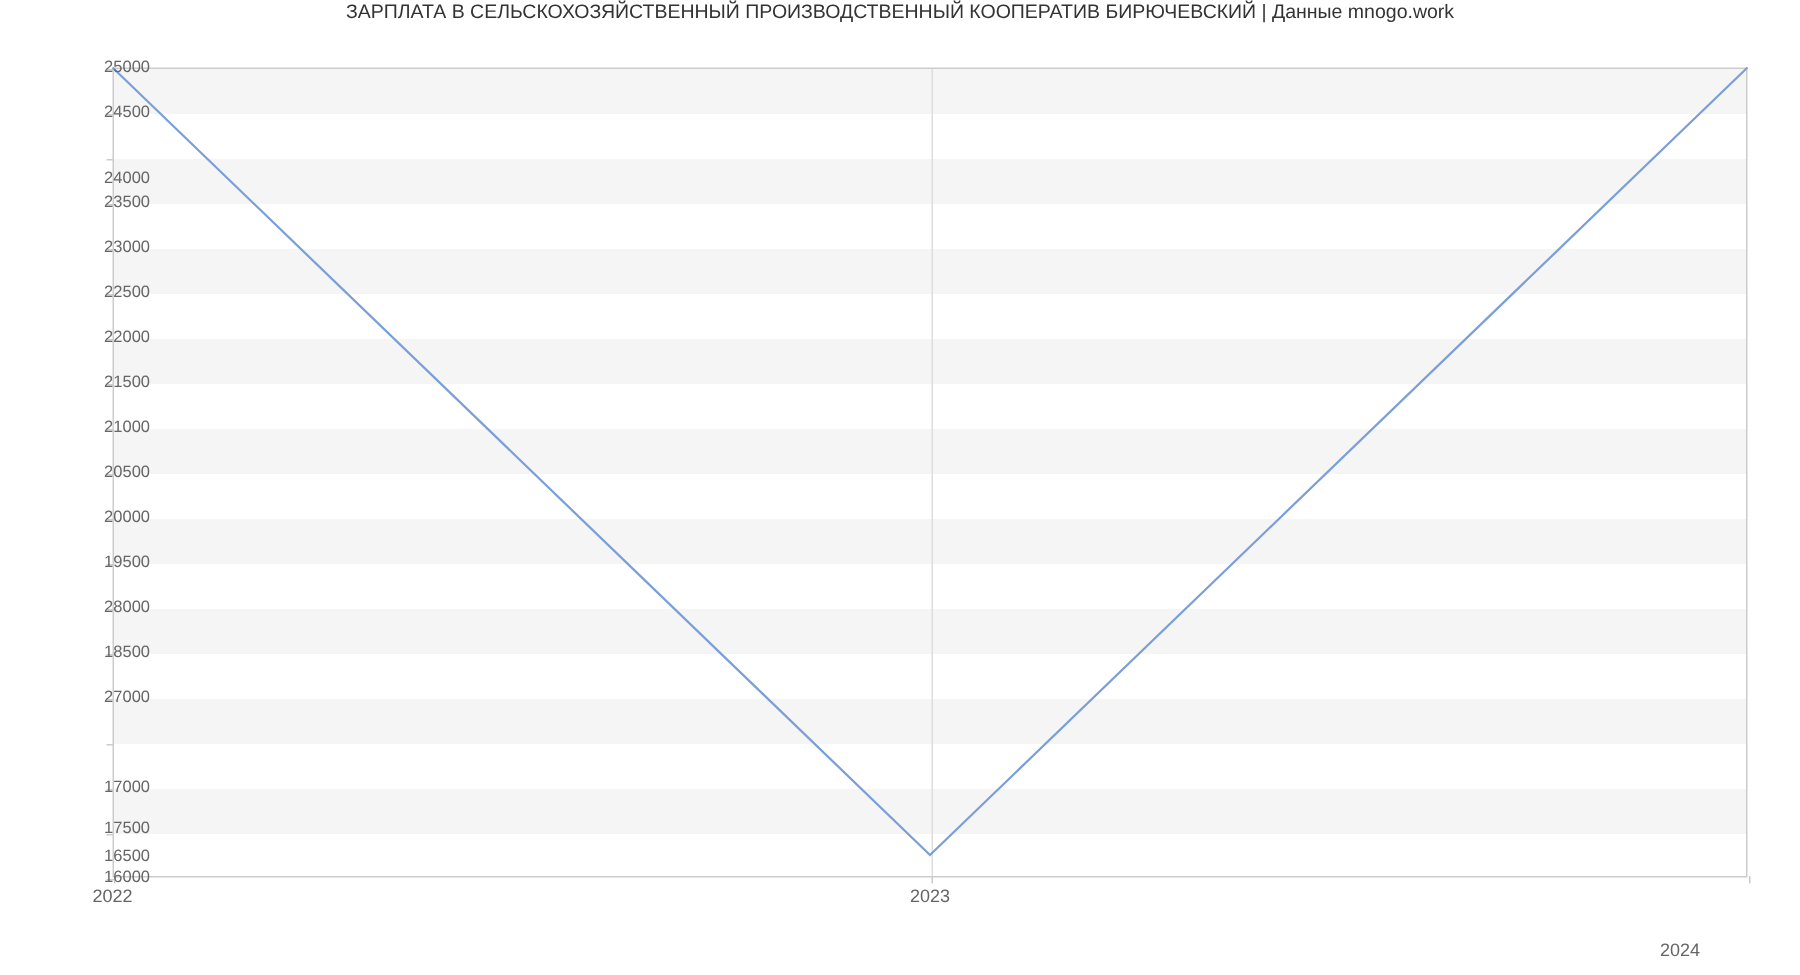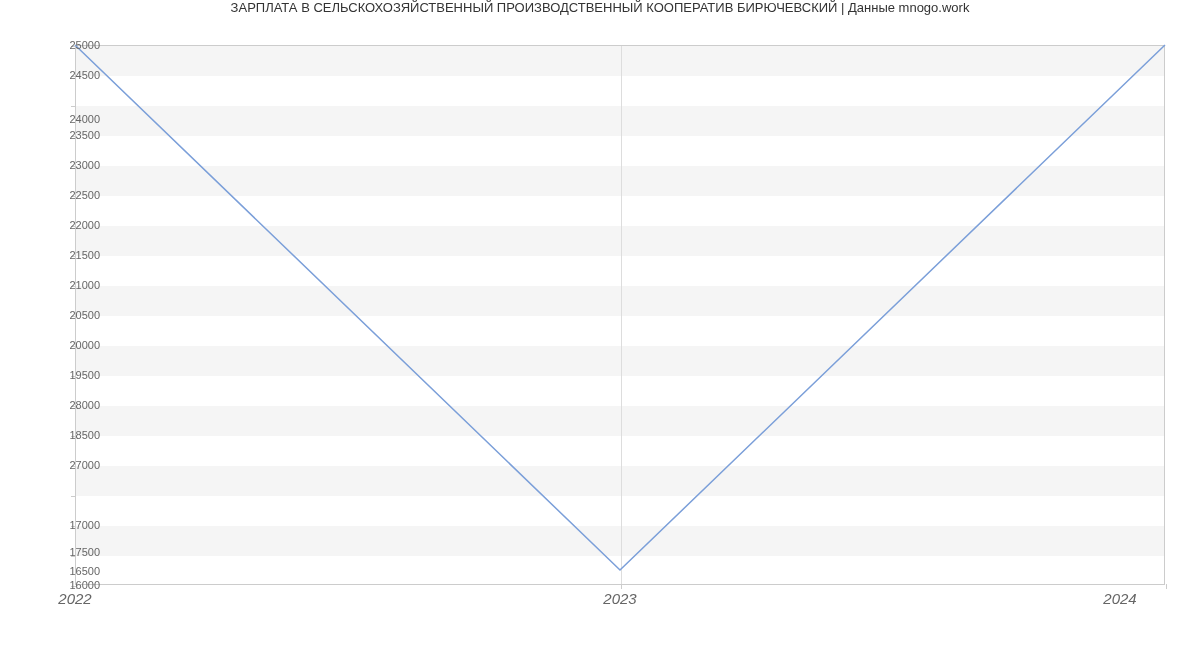--- a/index.html
+++ b/index.html
@@ -49,25 +49,24 @@
       right: 1100px;
       font-size: 11px;
       color: #666;
       text-align: right;
       width: 50px;
       transform: translateY(-50%);
     }
     .x-tick-label {
       position: absolute;
       top: 590px;
-      font-size: 15px;
+      font-size: 12px;
       color: #666;
       text-align: left;
       transform: translateX(-50%);
-      font-style: italic;
     }
     .y-tick-mark {
       position: absolute;
       width: 5px;
       height: 1px;
       background: #ccc;
       left: -5px;
     }
     .x-tick-mark {
       position: absolute;
@@ -130,21 +129,21 @@
       <div class="y-tick-mark" style="top: 30px;"></div>
       <div class="y-tick-mark" style="top: 0px;"></div>
     </div>
   <svg class="line-svg" id="line-svg" viewBox="0 0 1090 540" preserveAspectRatio="none">
     <polyline class="data-line" id="data-line" points="0,0 545,525 1090,0"></polyline>
   </svg>
 </div>
 
 <div class="x-tick-label" style="left: 75px;">2022</div>
 <div class="x-tick-label" style="left: 620px;">2023</div>
-<div class="x-tick-label" style="left: 1120px;">2024</div>
+<div class="x-tick-label" style="left: 1120px; margin-top: 36px;">2024</div>
 <div class="y-tick-label" style="top: 585px;">16000</div>
 <div class="y-tick-label" style="top: 571px;">16500</div>
 <div class="y-tick-label" style="top: 525px;">17000</div>
 <div class="y-tick-label" style="top: 524px; margin-top: 28px;">17500</div>
 <div class="y-tick-label" style="top: 465px;">27000</div>
 <div class="y-tick-label" style="top: 435px;">18500</div>
 <div class="y-tick-label" style="top: 405px;">28000</div>
 <div class="y-tick-label" style="top: 375px;">19500</div>
 <div class="y-tick-label" style="top: 345px;">20000</div>
 <div class="y-tick-label" style="top: 315px;">20500</div>

